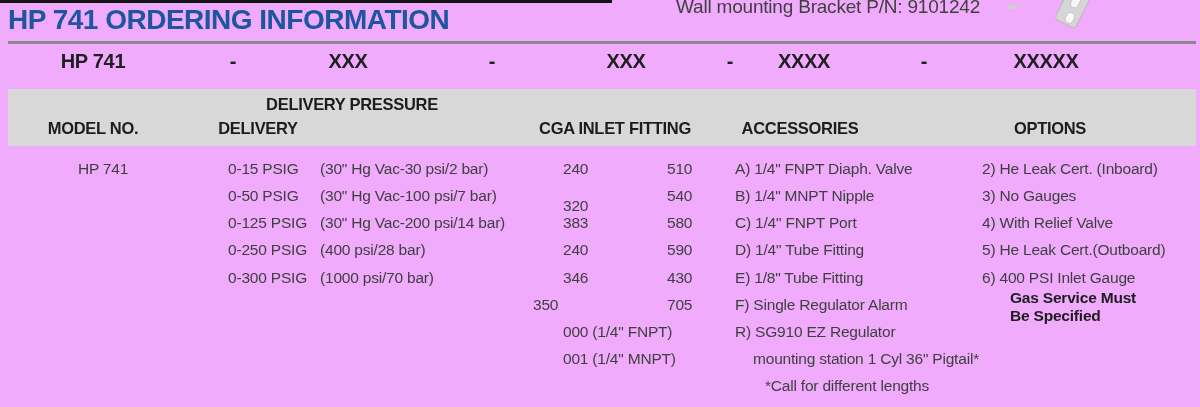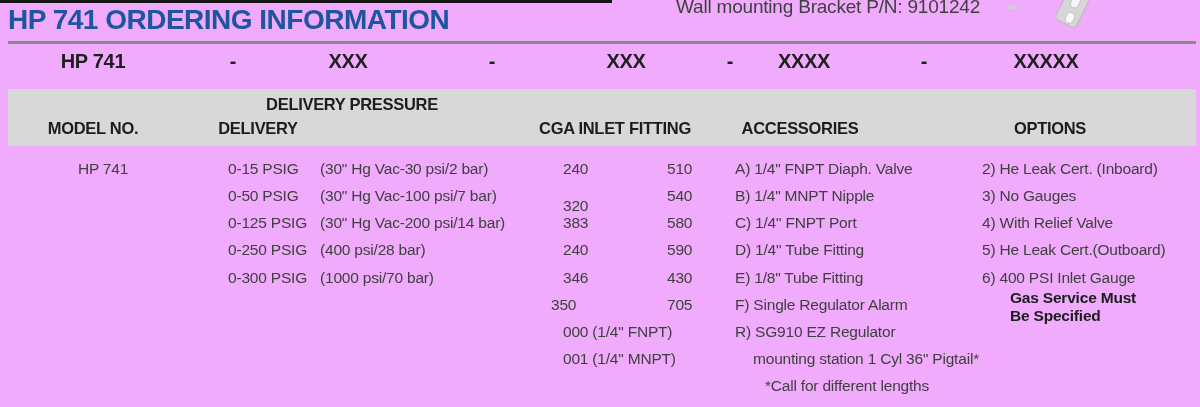--- a/index.html
+++ b/index.html
@@ -83,21 +83,21 @@
   <div class="abs bl" style="left:320px;top:187px">(30" Hg Vac-100 psi/7 bar)</div>
   <div class="abs bl" style="left:320px;top:214px">(30" Hg Vac-200 psi/14 bar)</div>
   <div class="abs bl" style="left:320px;top:241px">(400 psi/28 bar)</div>
   <div class="abs bl" style="left:320px;top:269px">(1000 psi/70 bar)</div>
 
   <div class="abs bl" style="left:563px;top:160px">240</div>
   <div class="abs bl" style="left:563px;top:197px">320</div>
   <div class="abs bl" style="left:563px;top:214px">383</div>
   <div class="abs bl" style="left:563px;top:241px">240</div>
   <div class="abs bl" style="left:563px;top:269px">346</div>
-  <div class="abs bl" style="left:551px;top:296px">350</div>
+  <div class="abs bl" style="left:533px;top:296px">350</div>
   <div class="abs bl" style="left:563px;top:323px">000 (1/4" FNPT)</div>
   <div class="abs bl" style="left:563px;top:350px">001 (1/4" MNPT)</div>
 
   <div class="abs bl" style="left:667px;top:160px">510</div>
   <div class="abs bl" style="left:667px;top:187px">540</div>
   <div class="abs bl" style="left:667px;top:214px">580</div>
   <div class="abs bl" style="left:667px;top:241px">590</div>
   <div class="abs bl" style="left:667px;top:269px">430</div>
   <div class="abs bl" style="left:667px;top:296px">705</div>
 

